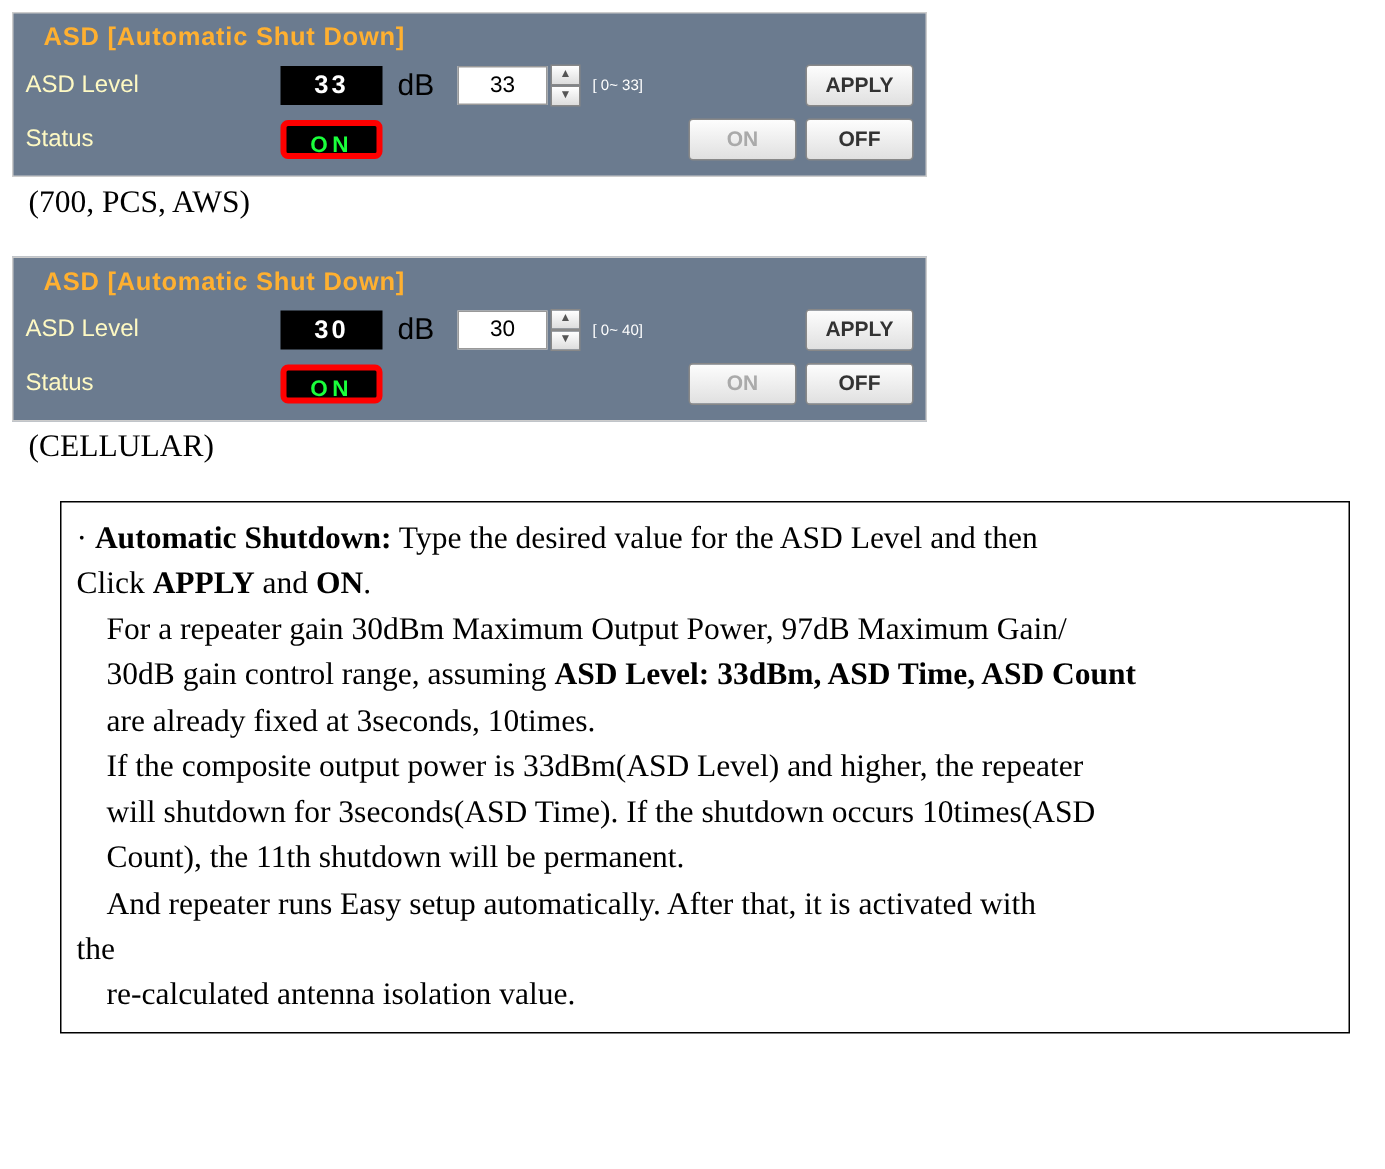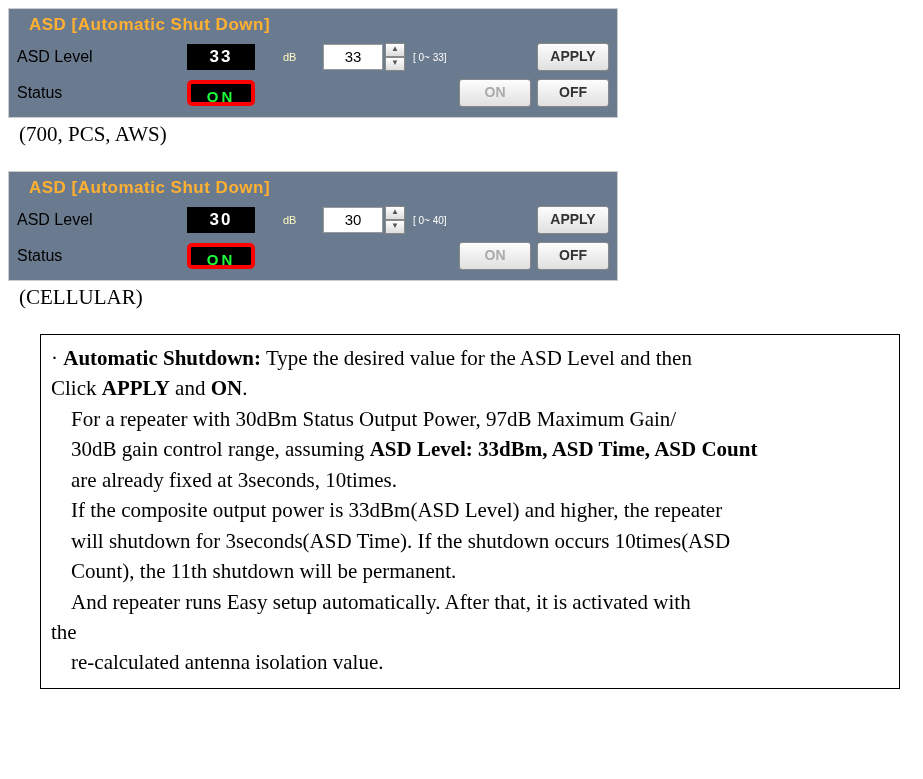--- a/index.html
+++ b/index.html
@@ -26,37 +26,37 @@
   }
   .asd-row {
     display: flex;
     align-items: center;
     padding: 4px 8px;
     color: #fff;
     font-size: 16px;
   }
   .row-label {
     width: 170px;
-    color: #000000;
+    color: #fef9c3;
   }
   .val-box {
     background: #000;
     color: #fff;
     font-weight: bold;
     letter-spacing: 2px;
     text-align: center;
     width: 68px;
     height: 26px;
     line-height: 26px;
     font-size: 17px;
   }
   .unit {
-    color: #fef9c3;
-    margin: 0 12px 0 28px;
-    font-size: 11px;
+    color: #000000;
+    margin: 0 12px 0 10px;
+    font-size: 20px;
     width: 28px;
   }
   .num-input {
     background: #fff;
     color: #000;
     width: 58px;
     height: 24px;
     line-height: 24px;
     text-align: center;
     border: 1px solid #999;
@@ -191,21 +191,21 @@
 <div class="caption">(CELLULAR)</div>
 
 <div class="desc-box">
   <div>
     <span>·</span>
     <span class="b">Automatic Shutdown:</span><span> Type the desired value for the ASD Level and then</span>
   </div>
   <div>
     <span>Click </span><span class="b">APPLY</span><span> and </span><span class="b">ON</span><span>.</span>
   </div>
-  <div class="indent">For a repeater with 30dBm Status Output Power, 97dB Maximum Gain/</div>
+  <div class="indent">For a repeater gain 30dBm Maximum Output Power, 97dB Maximum Gain/</div>
   <div class="indent">
     <span>30dB gain control range, assuming </span><span class="b">ASD Level: 33dBm, ASD Time, ASD Count</span>
   </div>
   <div class="indent">are already fixed  at 3seconds, 10times.</div>
   <div class="indent">If the composite output power is 33dBm(ASD Level) and higher, the repeater</div>
   <div class="indent">will shutdown for 3seconds(ASD Time). If the shutdown occurs 10times(ASD</div>
   <div class="indent">Count), the 11th shutdown will be permanent.</div>
   <div class="indent">And repeater runs Easy setup automatically. After that, it is activated with</div>
   <div>the</div>
   <div class="indent">re-calculated antenna isolation value.</div>

